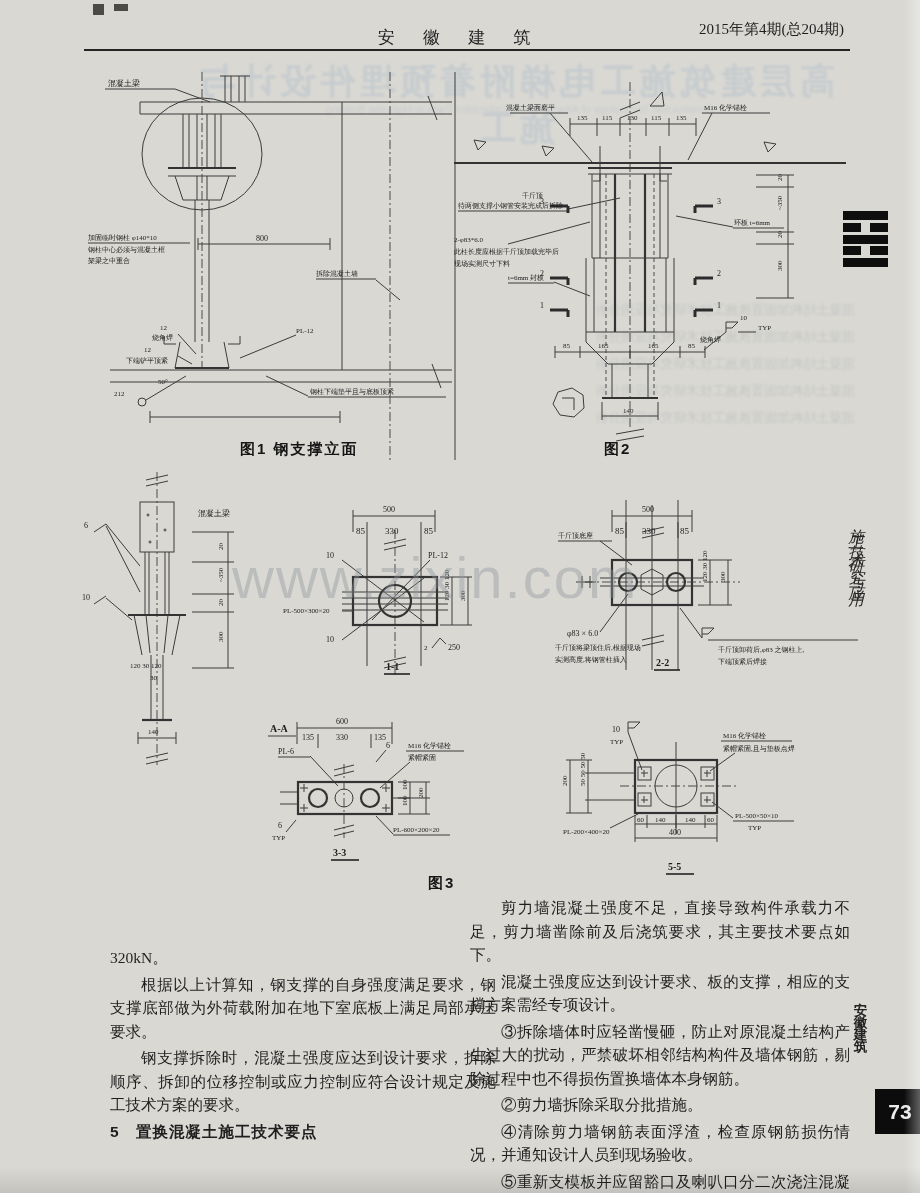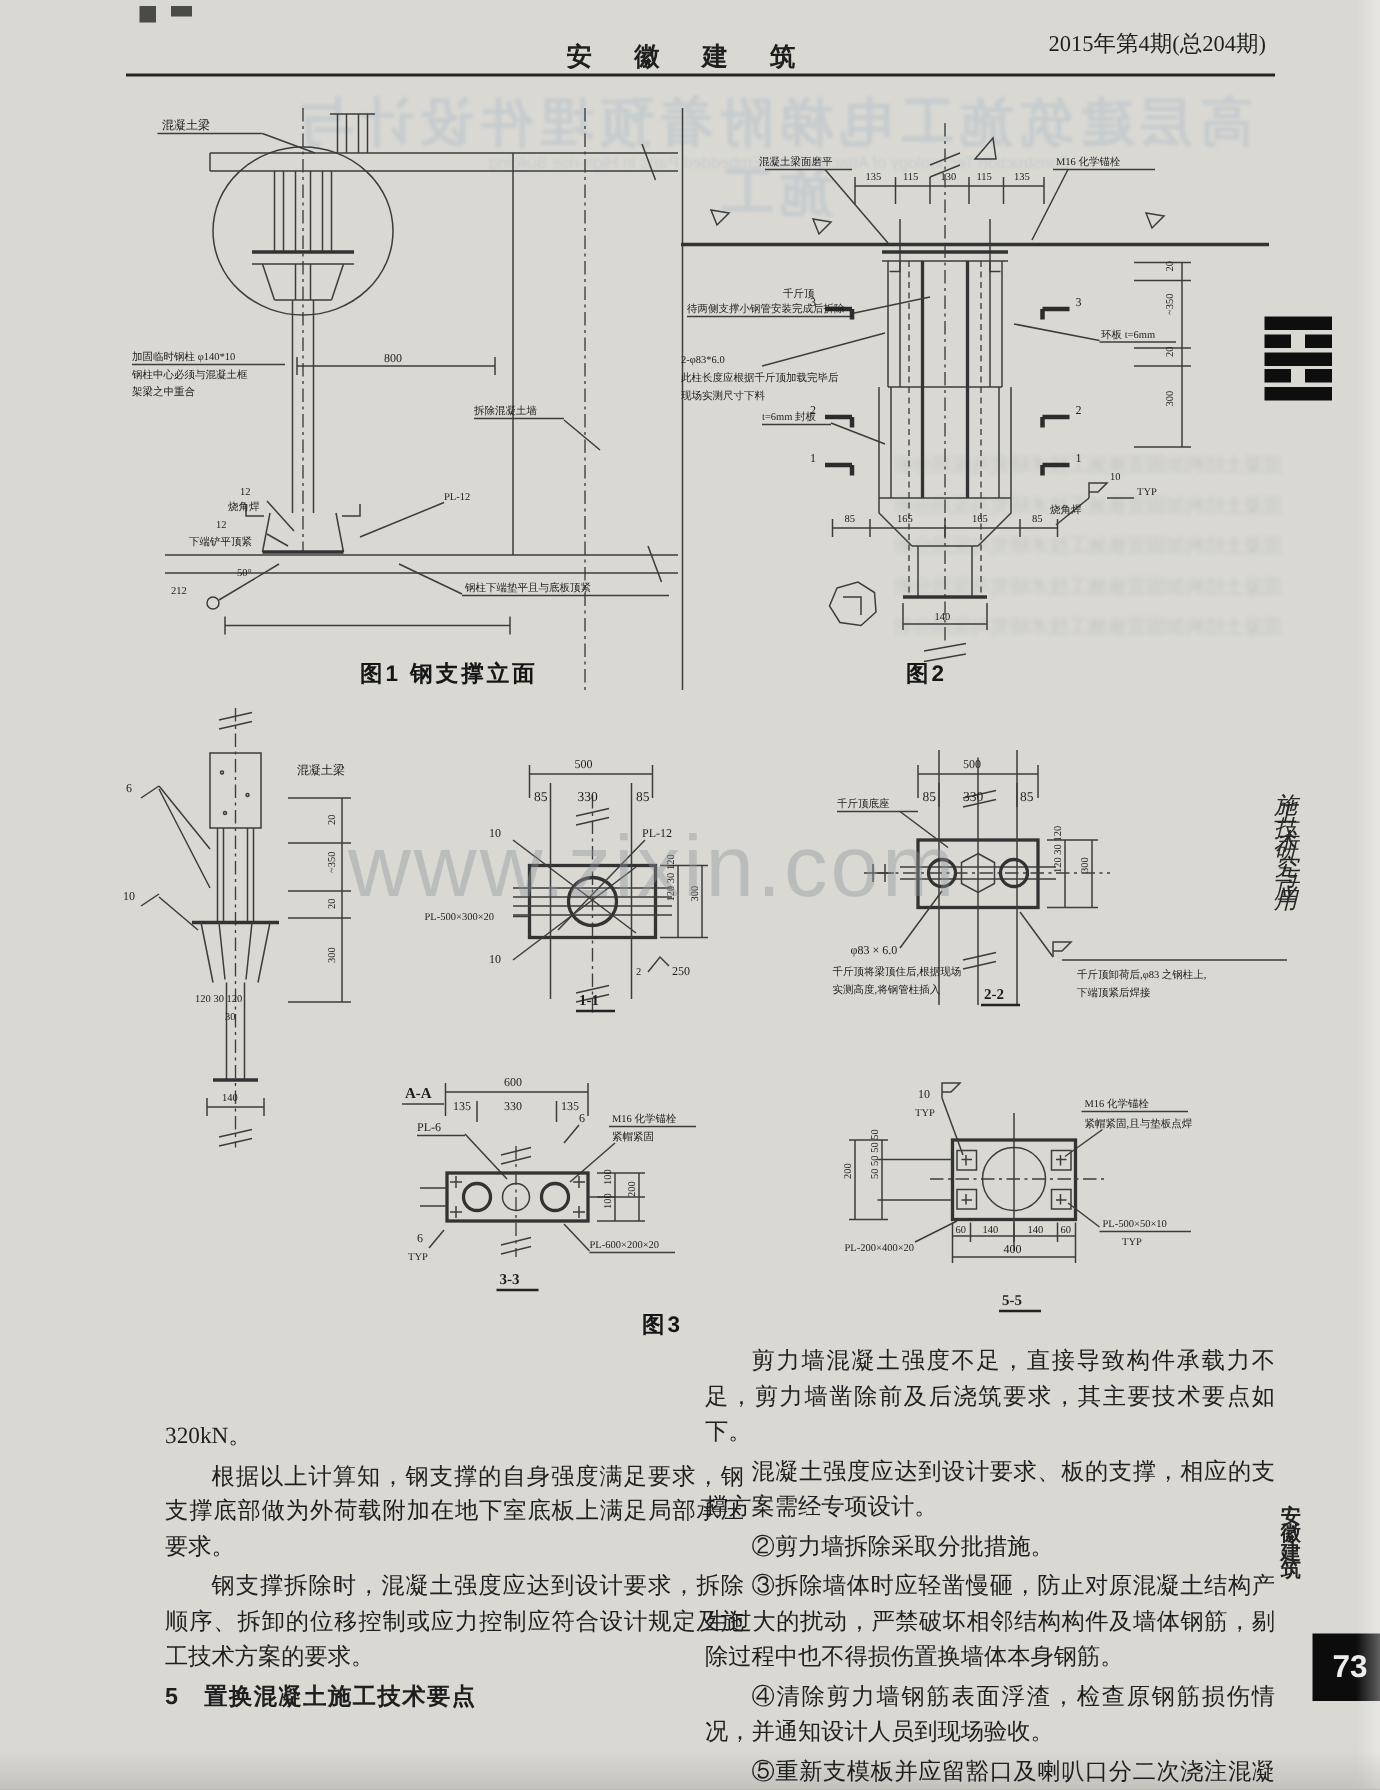--- a/index.html
+++ b/index.html
@@ -6,21 +6,21 @@
   .page{position:relative;width:920px;height:1193px;background:#d9d8d3;overflow:hidden;
         font-family:"Liberation Serif","DejaVu Serif",serif;color:#1f1f1f;}
   .edge-right{position:absolute;right:0;top:0;width:16px;height:100%;
         background:linear-gradient(to right,rgba(0,0,0,0),rgba(255,255,255,.35));}
   .edge-bottom{position:absolute;left:0;bottom:0;width:100%;height:26px;
         background:linear-gradient(to bottom,rgba(0,0,0,0),rgba(0,0,0,.10));}
   .regmark{position:absolute;background:#4a4a46;}
 
   
   .journal-title{position:absolute;top:26px;left:0;width:920px;text-align:center;
-        font-size:17px;font-weight:bold;letter-spacing:12px;}
+        font-size:17px;font-weight:normal;letter-spacing:12px;}
   .issue{position:absolute;top:20px;right:76px;font-size:15px;}
   .header-rule{position:absolute;top:49px;left:84px;width:766px;height:2px;background:#242424;}
 
   
   .ghost-title{position:absolute;top:58px;left:185px;width:660px;text-align:center;
         font-size:35px;font-weight:bold;letter-spacing:5px;color:#b4c0ca;opacity:.5;
         transform:scaleX(-1);filter:blur(1.1px);pointer-events:none;}
   .ghost-sub{position:absolute;top:103px;left:220px;width:600px;text-align:center;
         font-size:11px;color:#b8c2ca;opacity:.45;transform:scaleX(-1);
         filter:blur(.8px);pointer-events:none;font-family:"Liberation Sans",sans-serif;}
@@ -596,22 +596,22 @@
   <div class="col" style="left:78px;top:946px;width:386px;margin-left:32px;">
     <p class="noindent">320kN。</p>
     <p>根据以上计算知，钢支撑的自身强度满足要求，钢支撑底部做为外荷载附加在地下室底板上满足局部承压要求。</p>
     <p>钢支撑拆除时，混凝土强度应达到设计要求，拆除顺序、拆卸的位移控制或应力控制应符合设计规定及施工技术方案的要求。</p>
     <p class="sec-heading">5　置换混凝土施工技术要点</p>
   </div>
 
   <div class="col" style="left:470px;top:896px;width:380px;">
     <p>剪力墙混凝土强度不足，直接导致构件承载力不足，剪力墙凿除前及后浇筑要求，其主要技术要点如下。</p>
     <p>混凝土强度应达到设计要求、板的支撑，相应的支撑方案需经专项设计。</p>
+    <p>③拆除墙体时应轻凿慢砸，防止对原混凝土结构产生过大的扰动，严禁破坏相邻结构构件及墙体钢筋，剔除过程中也不得损伤置换墙体本身钢筋。</p>
     <p>②剪力墙拆除采取分批措施。</p>
-    <p>③拆除墙体时应轻凿慢砸，防止对原混凝土结构产生过大的扰动，严禁破坏相邻结构构件及墙体钢筋，剔除过程中也不得损伤置换墙体本身钢筋。</p>
     <p>④清除剪力墙钢筋表面浮渣，检查原钢筋损伤情况，并通知设计人员到现场验收。</p>
     <p>⑤重新支模板并应留豁口及喇叭口分二次浇注混凝土，详</p>
 
   </div>
 
   <div class="trigram">
     <div></div>
     <div class="split"></div>
     <div></div>
     <div class="split"></div>

